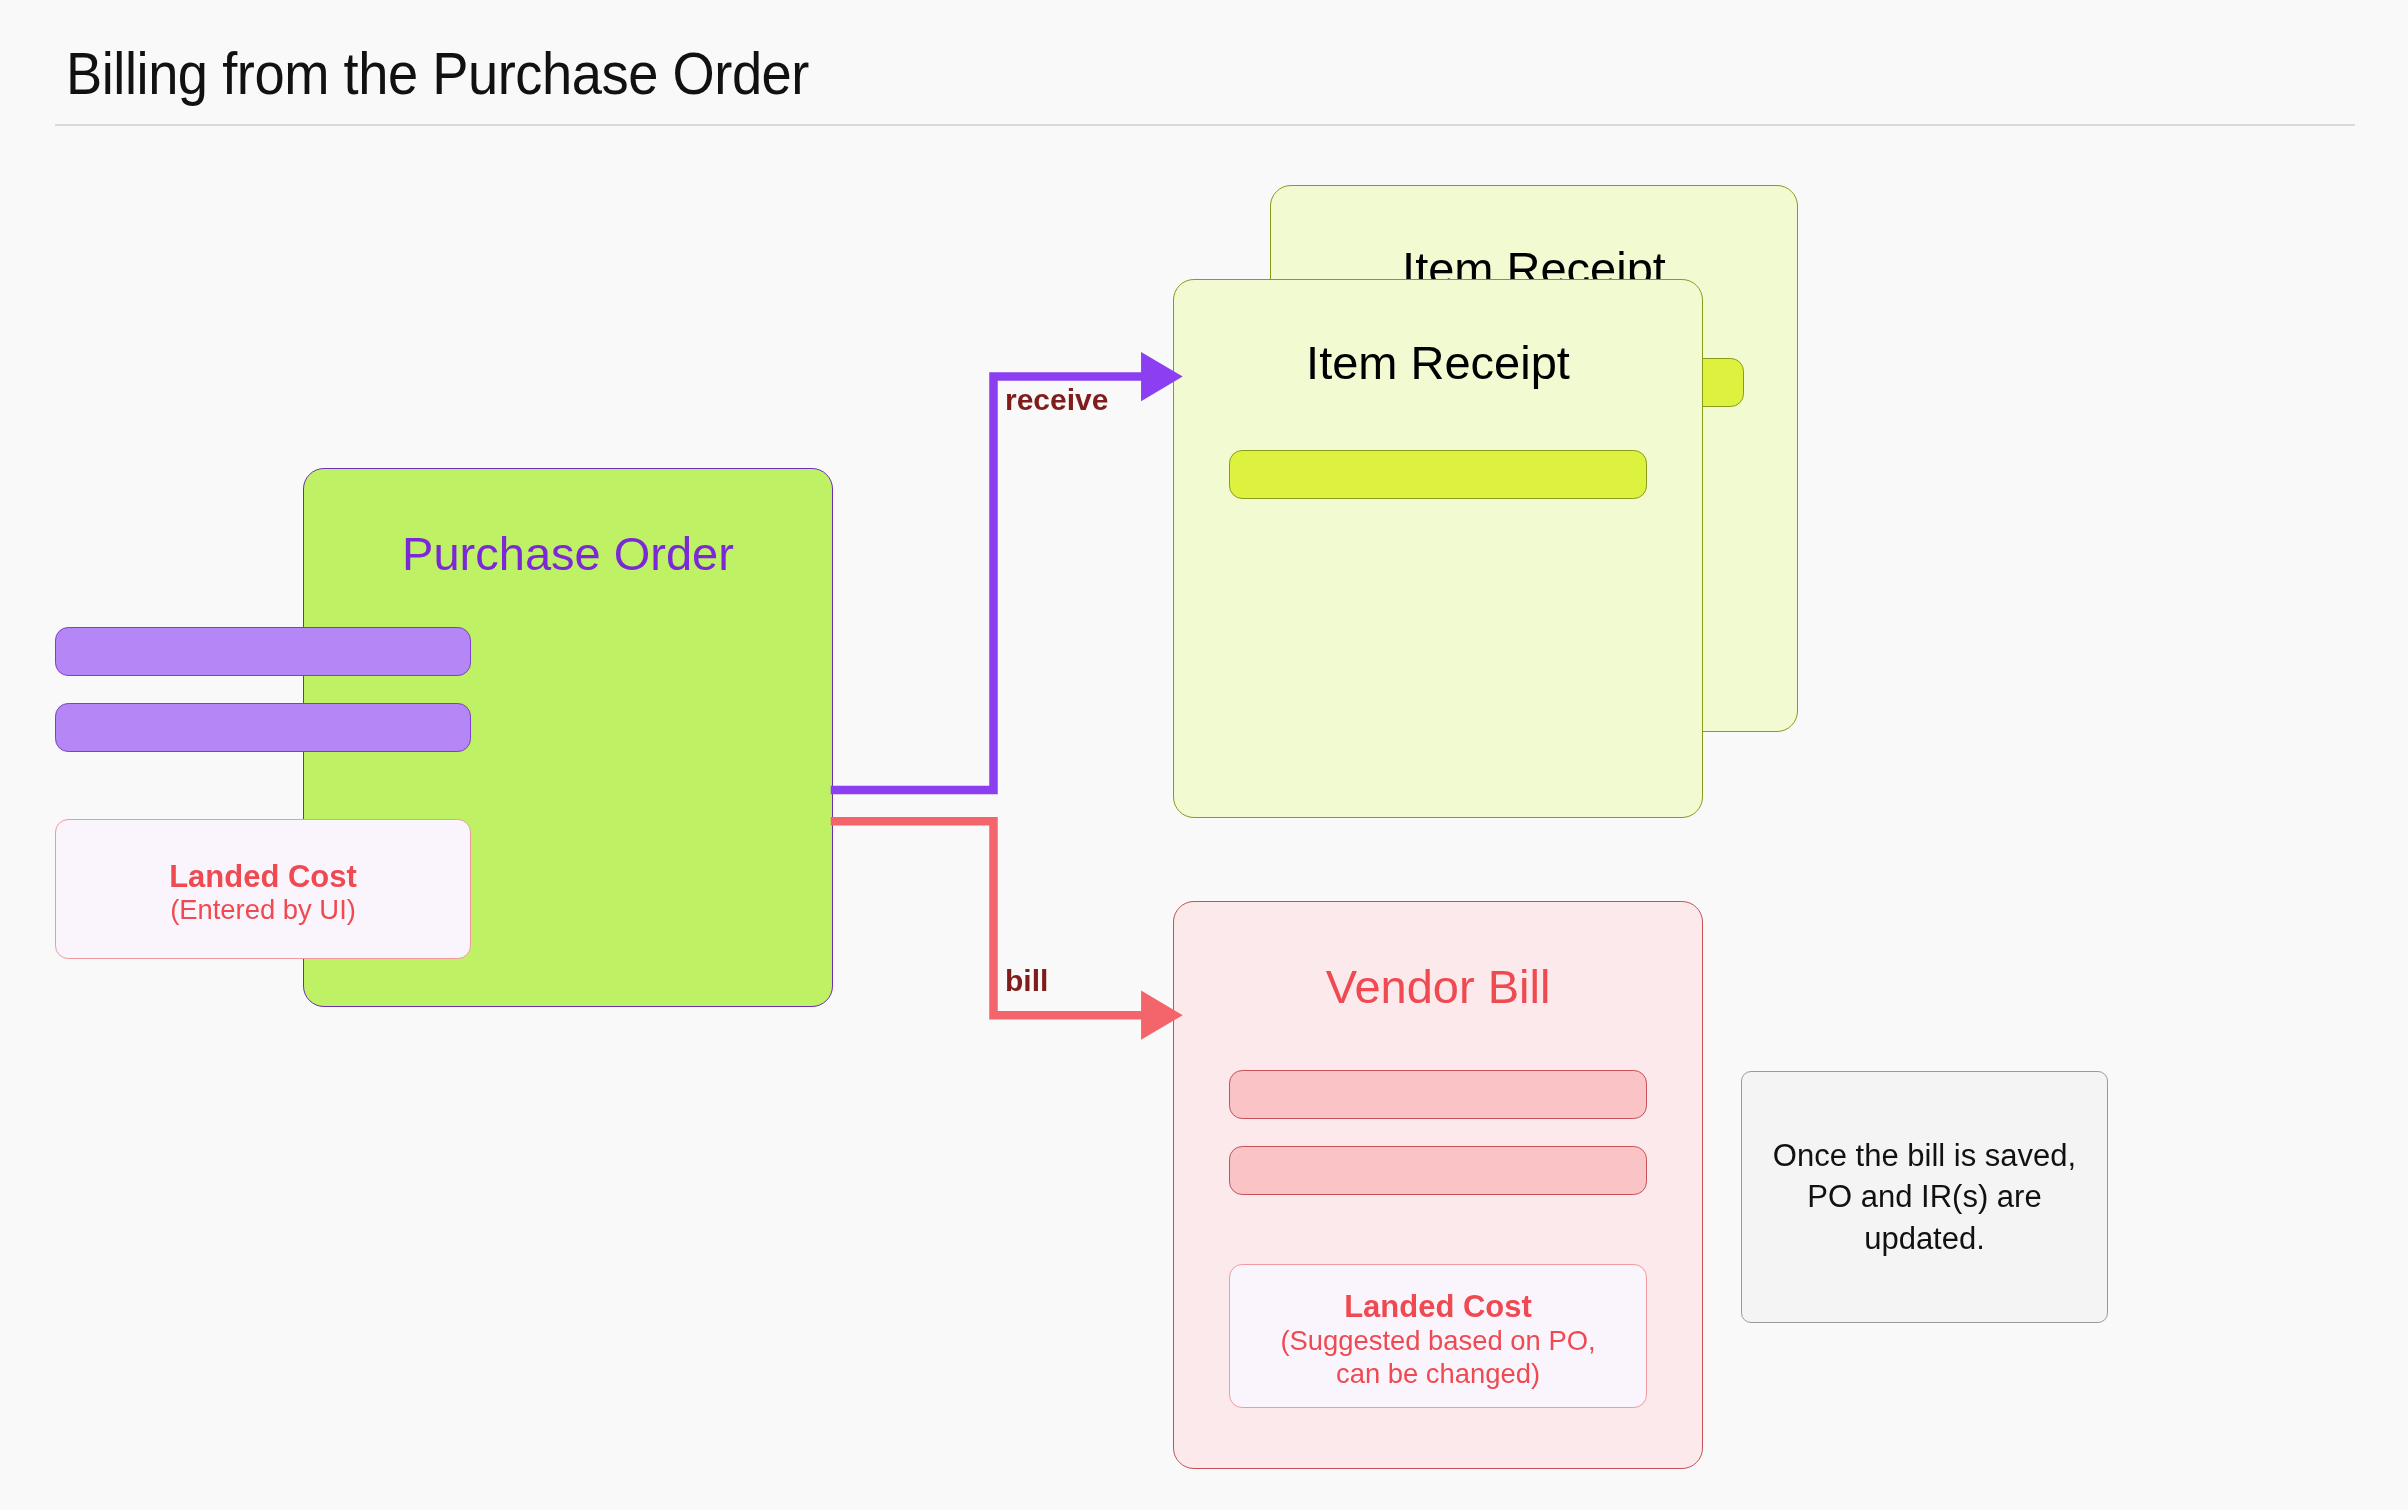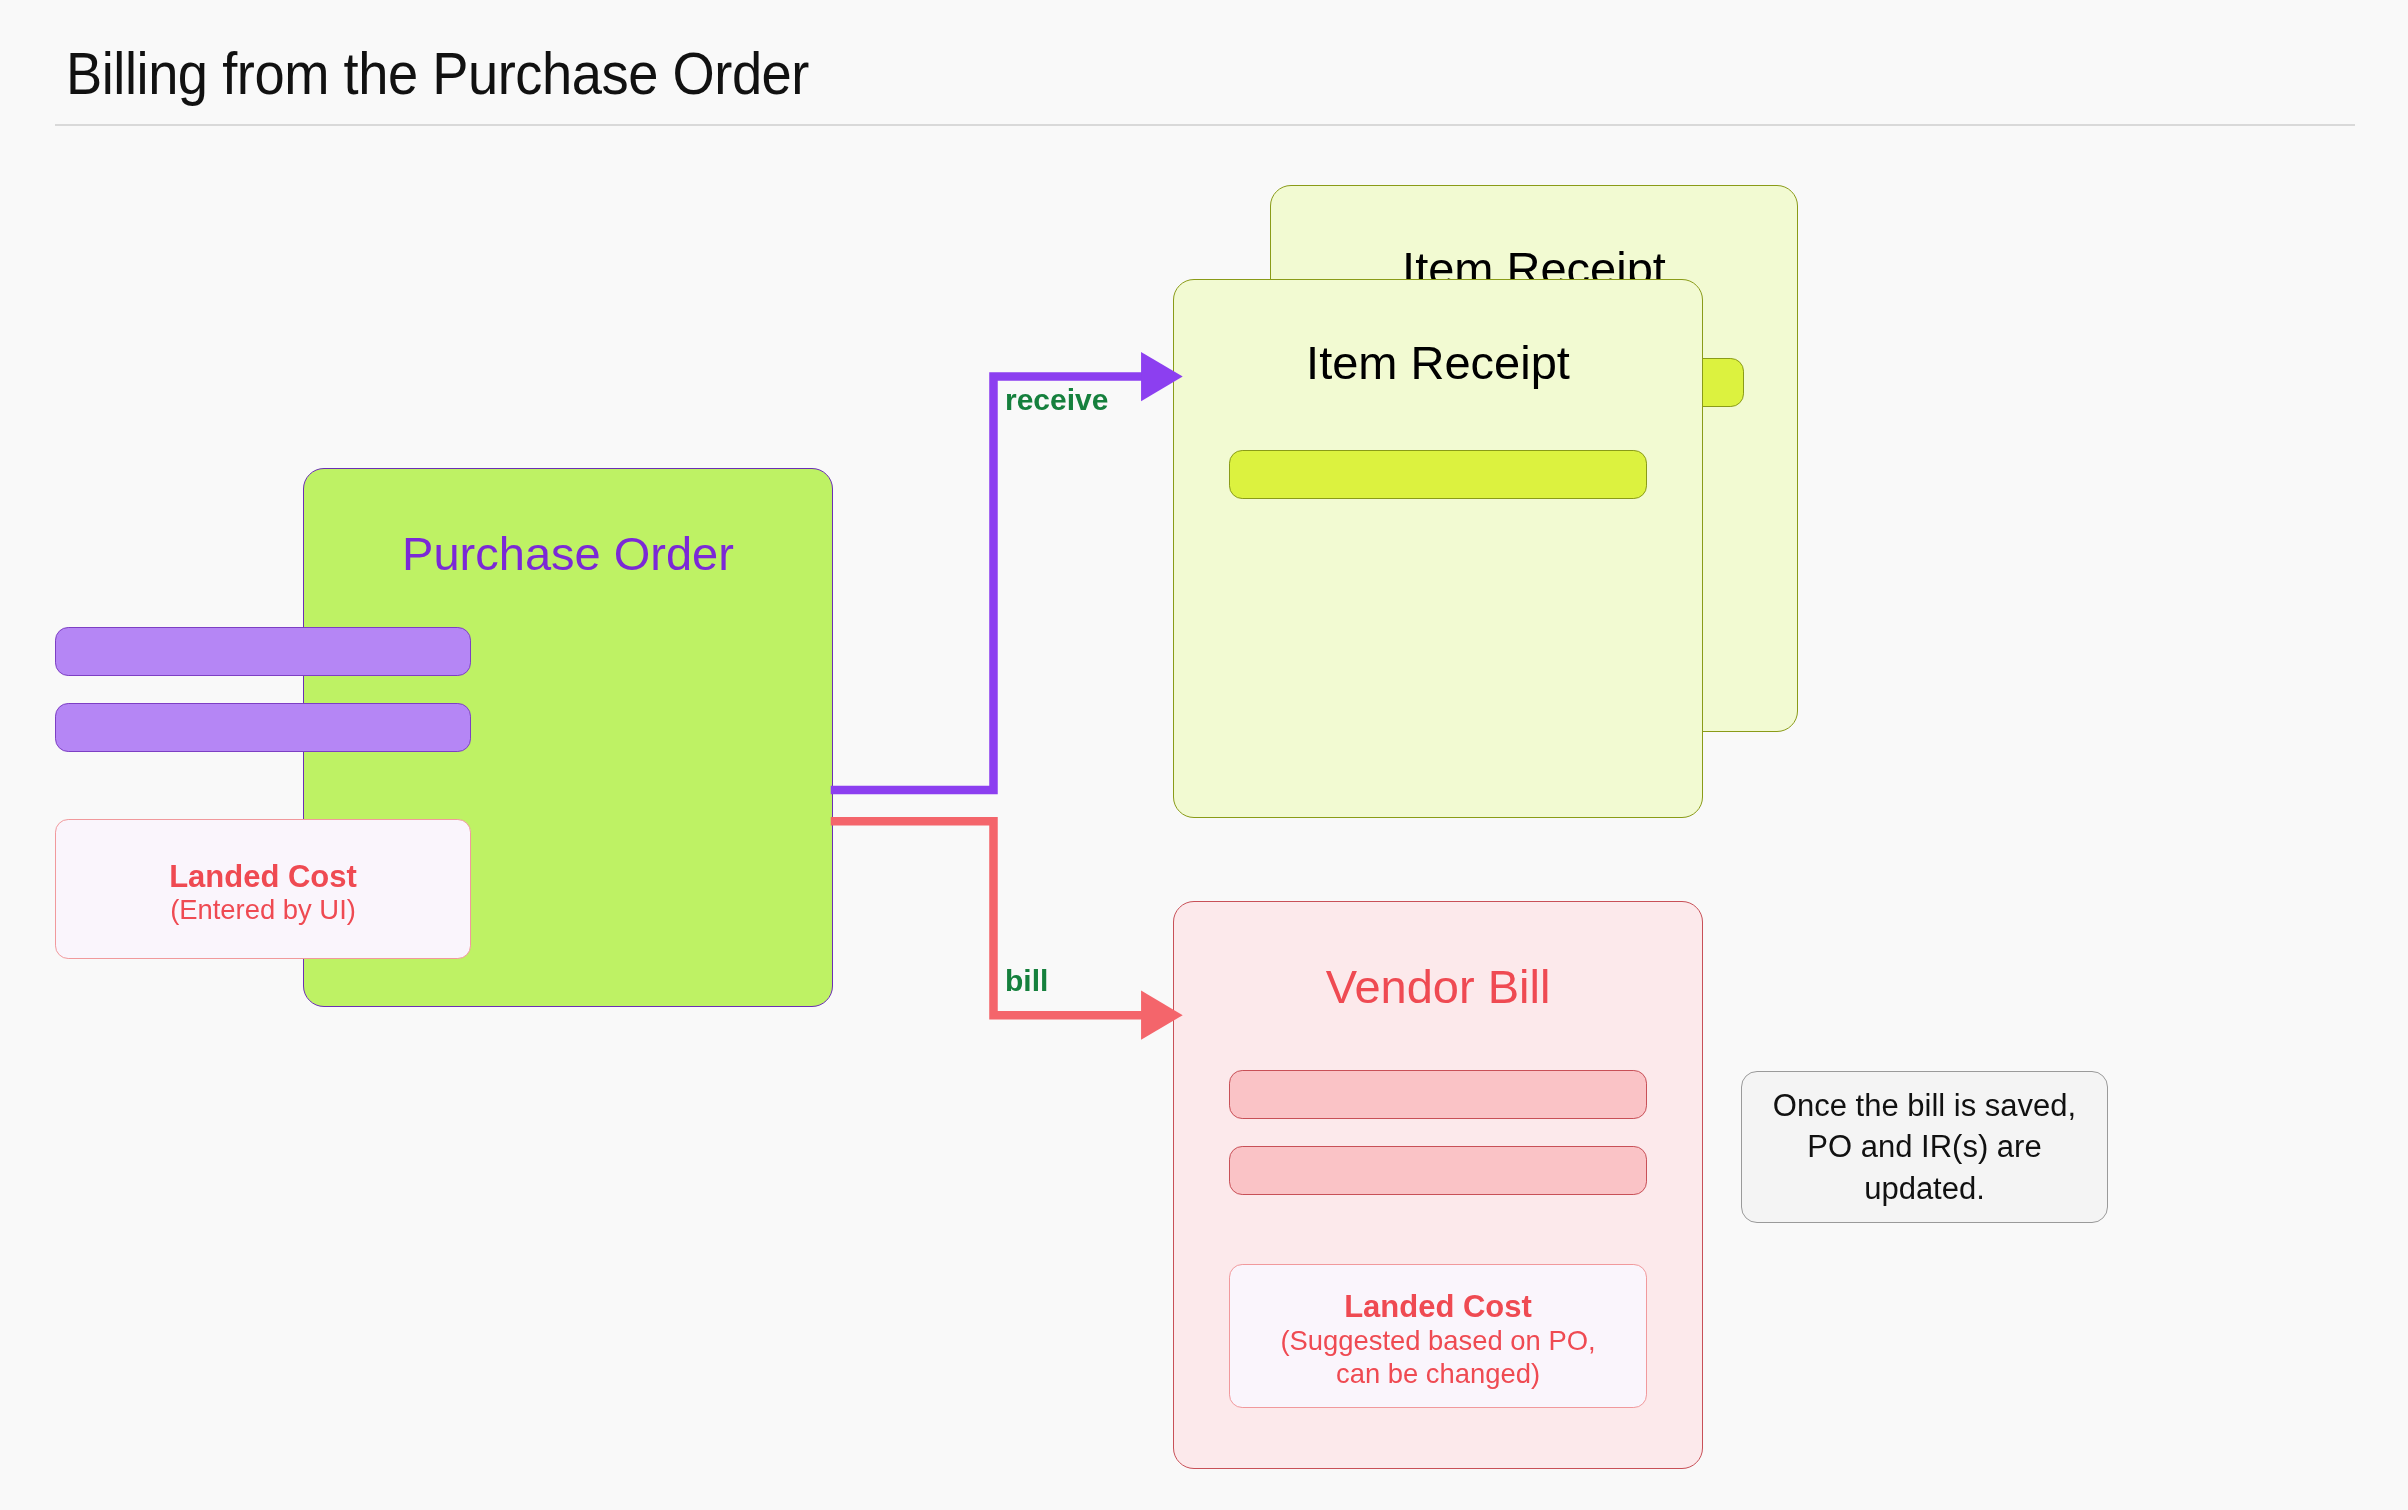--- a/index.html
+++ b/index.html
@@ -167,25 +167,25 @@
     width: 418px;
     height: 144px;
   }
 
   
   #note-box {
     position: absolute;
     left: 1741px;
     top: 1071px;
     width: 367px;
-    height: 152px;
+    height: 252px;
     box-sizing: border-box;
     background: #f4f4f4;
     border: 1.9px solid #9a9a9a;
-    border-radius: 16px;
+    border-radius: 10px;
     display: flex;
     align-items: center;
     justify-content: center;
     padding: 0 26px;
   }
   #note-text {
     font-size: 31px;
     color: #111111;
     line-height: 1.34;
     text-align: center;
@@ -197,21 +197,21 @@
     left: 0;
     top: 0;
     width: 2408px;
     height: 1510px;
     pointer-events: none;
   }
   .edge-label {
     position: absolute;
     font-size: 30px;
     font-weight: 700;
-    color: #15803d;
+    color: #7f1d1d;
     white-space: nowrap;
   }
   #label-receive { left: 1005px; top: 383px; }
   #label-bill { left: 1005px; top: 964px; }
 </style>
 </head>
 <body>
 
 <div id="page-title">Billing from the Purchase Order</div>
 <div id="title-rule"></div>

